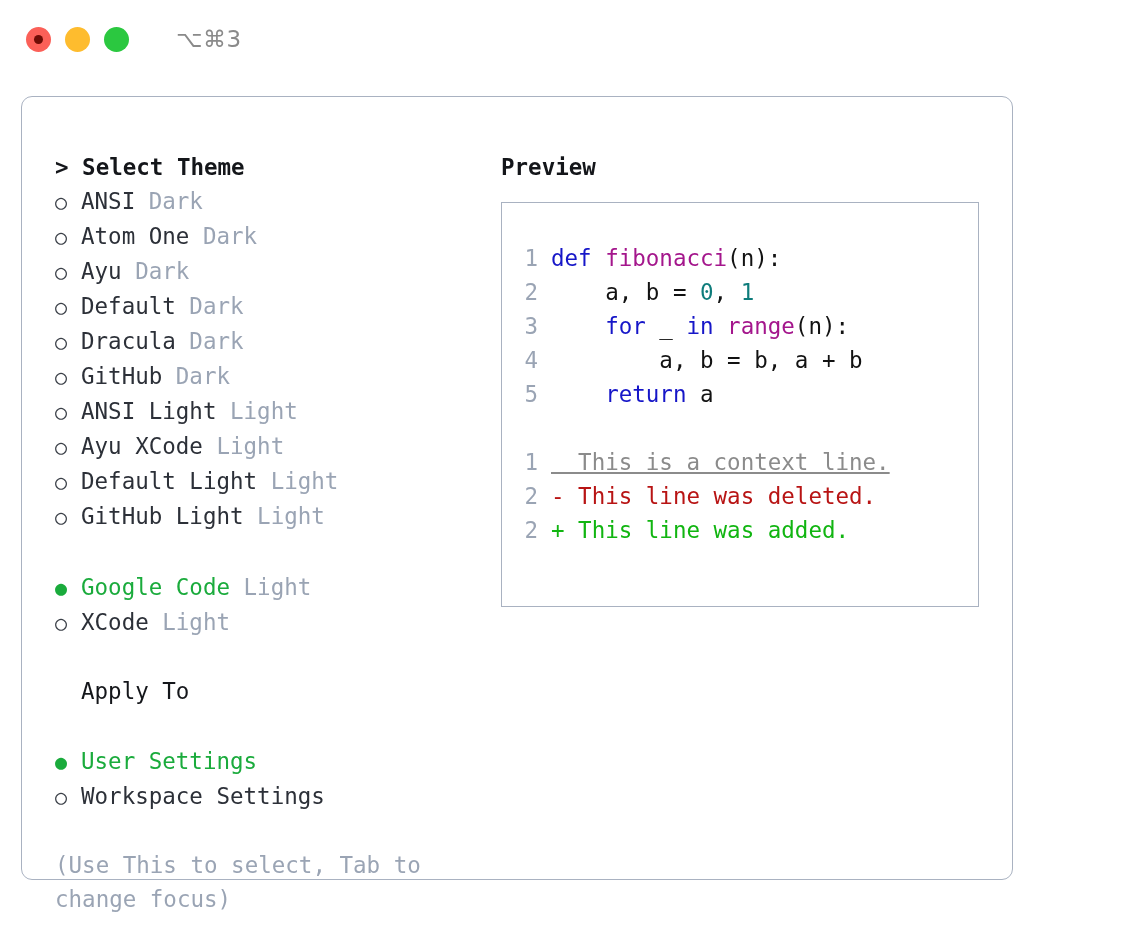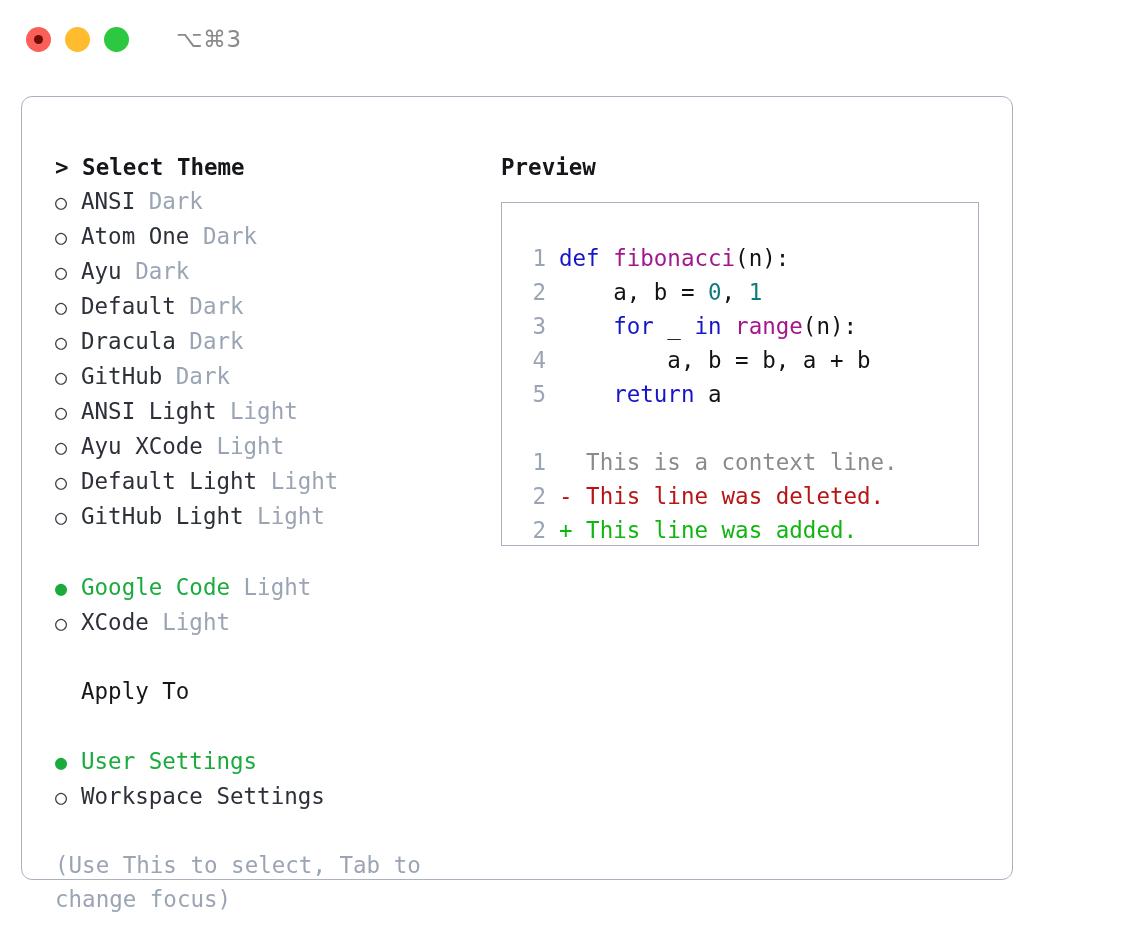--- a/index.html
+++ b/index.html
@@ -106,42 +106,42 @@
     font-size: 22.5px;
     line-height: 34px;
     color: #9aa4b4;
     width: 420px;
     white-space: pre-wrap;
   }
 
   
   .preview-box {
     margin-top: 18px;
-    width: 478px; height: 344px;
+    width: 478px; height: 405px;
     border: 1.6px solid #a9b2c1;
     background: #ffffff;
-    padding: 38px 0 0 18px;
+    padding: 38px 0 0 10px;
   }
   .code {
     font-size: 22.5px;
     line-height: 34px;
     white-space: pre;
   }
   .code .ln {
     display: inline-block;
     width: 26px;
     text-align: right;
     color: #9aa4b4;
     margin-right: 13px;
   }
   .kw   { color: #1616c8; }
   .fn   { color: #a4168c; }
   .num  { color: #0e7c7b; }
   .pl   { color: #121212; }
-  .ctx  { color: #8b8b8b; }
+  .ctx  { color: #8b8b8b; text-decoration: underline; }
   .del  { color: #b81414; }
   .add  { color: #11b511; }
   .blank-line { height: 34px; }
 </style>
 </head>
 <body>
 
 <div id="app">
 
   <div class="titlebar">

